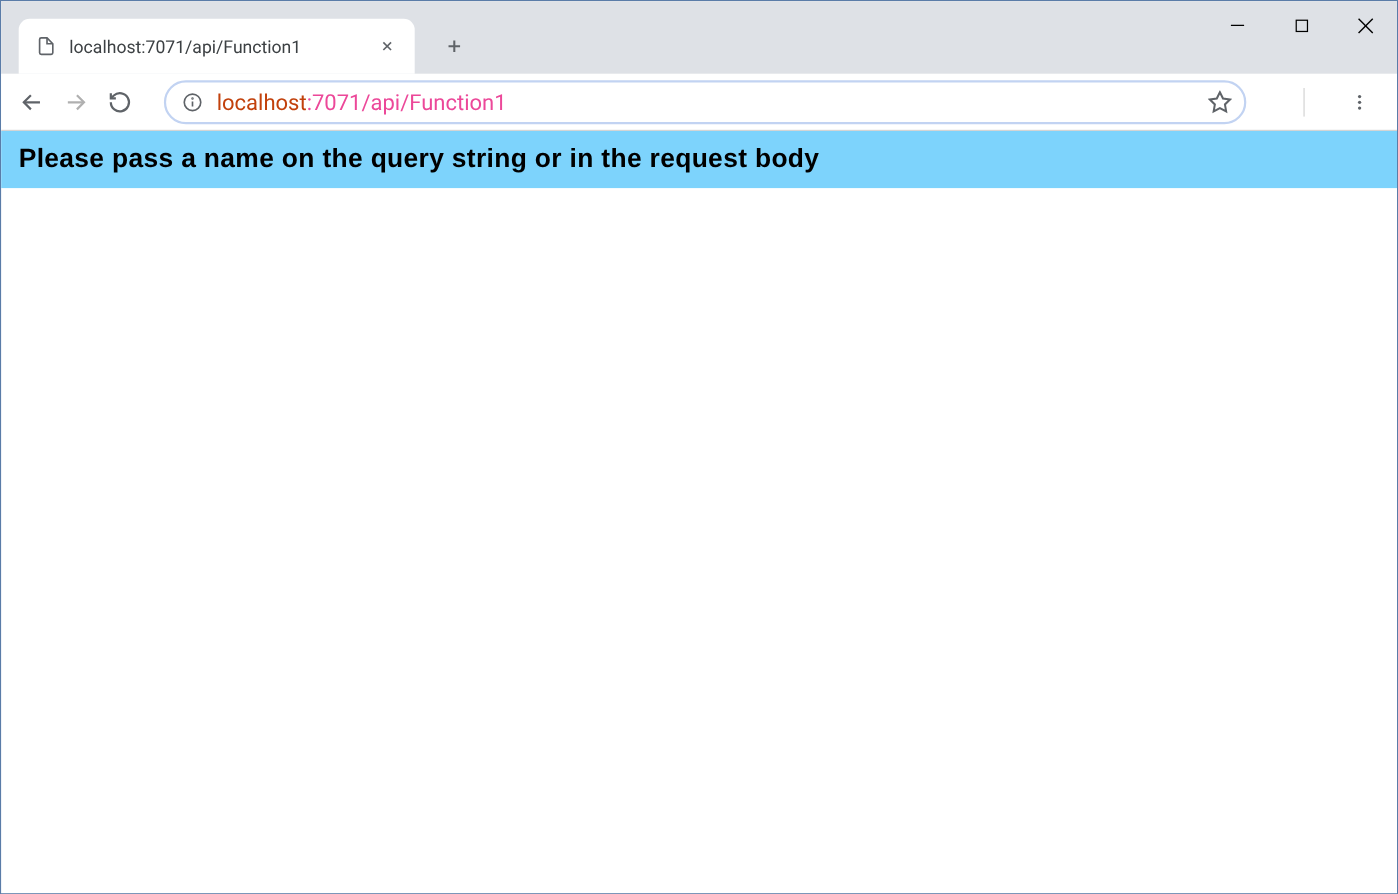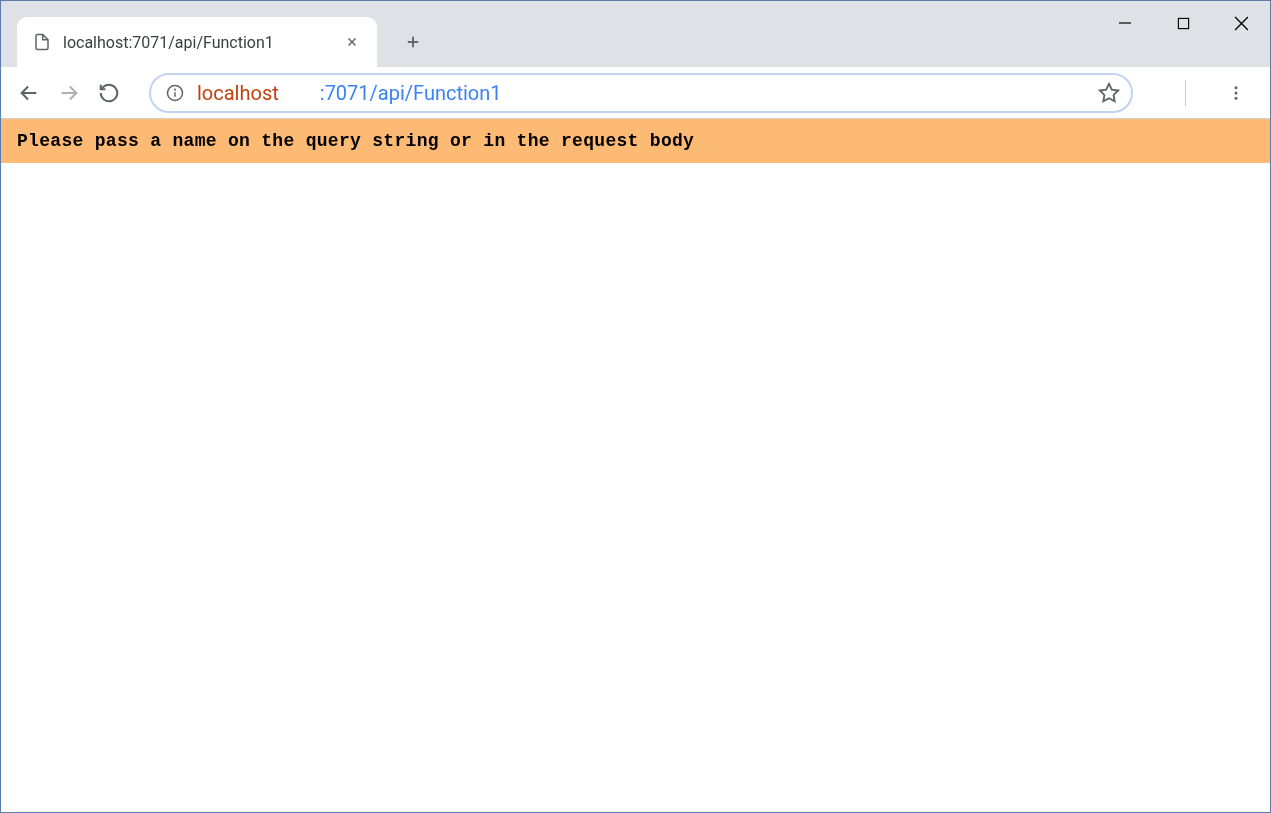--- a/index.html
+++ b/index.html
@@ -139,22 +139,21 @@
     .url-text {
       flex: 1;
       font-size: 20px;
       font-family: -apple-system, BlinkMacSystemFont, "Segoe UI", Roboto, Arial, sans-serif;
       color: #202124;
     }
     .url-host {
       color: #c2410c;
     }
     .url-rest {
-      color: #3b82f6;
-      margin-left: 41px;
+      color: #ec4899;
     }
     .bookmark-button {
       width: 28px;
       height: 28px;
       display: flex;
       align-items: center;
       justify-content: center;
       color: #5f6368;
       cursor: pointer;
     }
@@ -168,24 +167,24 @@
       width: 36px;
       height: 36px;
       display: flex;
       align-items: center;
       justify-content: center;
       color: #5f6368;
       cursor: pointer;
       margin-right: 6px;
     }
     .content-area {
-      background: #fdba74;
+      background: #7dd3fc;
       padding: 12px 16px;
-      font-family: Liberation Mono, monospace;
-      font-size: 18px;
+      font-family: Liberation Sans, sans-serif;
+      font-size: 24px;
       color: #000;
       font-weight: bold;
       letter-spacing: 0.3px;
     }
   </style>
 </head>
 <body>
 
 <div class="browser-chrome">
   <div class="tab-strip">

